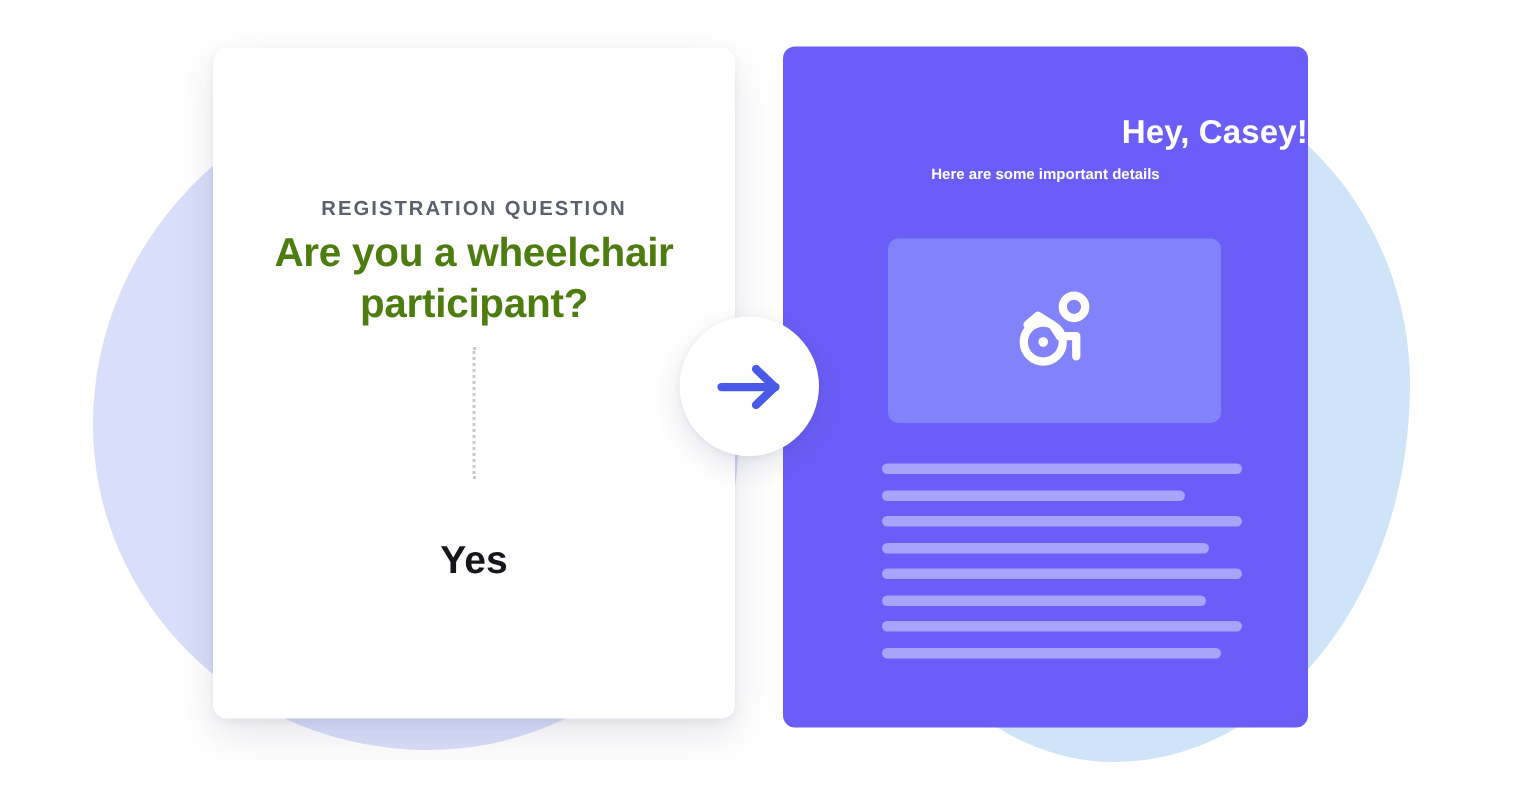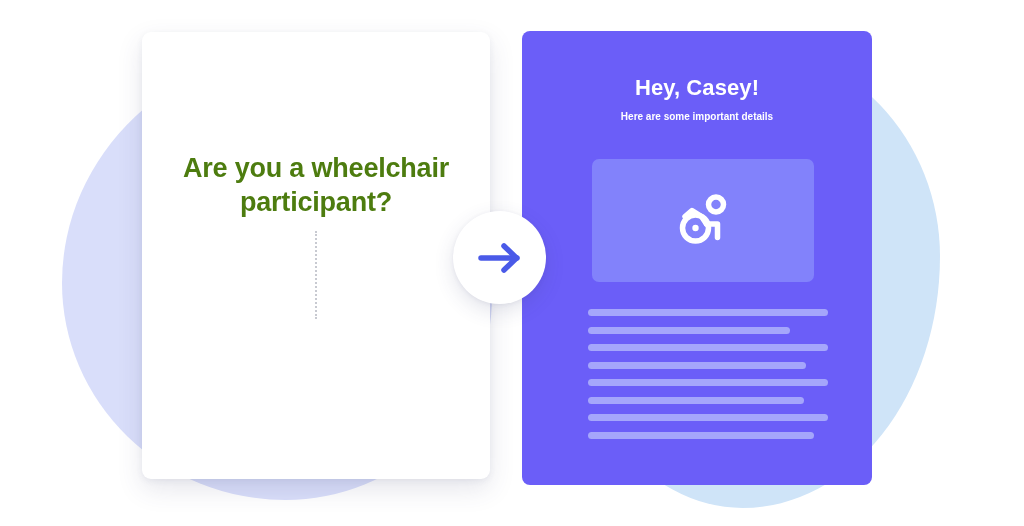--- a/index.html
+++ b/index.html
@@ -138,21 +138,21 @@
     border-radius: 8px;
     box-sizing: border-box;
     overflow: hidden;
   }
 
   .panel-greeting {
     position: absolute;
     left: 0;
     right: 0;
     top: 44px;
-    text-align: center;
+    text-align: right;
     color: #ffffff;
     font-size: 22px;
     font-weight: bold;
     letter-spacing: 0.1px;
   }
   .panel-subtitle {
     position: absolute;
     left: 0;
     right: 0;
     top: 80px;
@@ -191,26 +191,28 @@
 </style>
 </head>
 <body>
 
 <div id="stage">
 
   <div class="blob blob-left" style="background: rgb(217, 222, 250);"></div>
   <div class="blob blob-right" style="background: rgb(207, 228, 248);"></div>
 
   <div class="question-card">
+    <div class="eyebrow eyebrow-question">REGISTRATION QUESTION</div>
 
     <div class="question-text">Are you a wheelchair participant?</div>
 
     <div class="divider-dots"></div>
 
 
+    <div class="answer-text">Yes</div>
   </div>
 
   <div class="arrow-circle">
     <span>
       <svg width="46" height="34" viewBox="0 0 46 34" fill="none" aria-hidden="true">
         <path d="M4 17H40" stroke="#4a5ae8" stroke-width="5.5" stroke-linecap="round"></path>
         <path d="M27 5L39.5 17L27 29" stroke="#4a5ae8" stroke-width="5.5" stroke-linecap="round" stroke-linejoin="round"></path>
       </svg>
     </span>
   </div>

